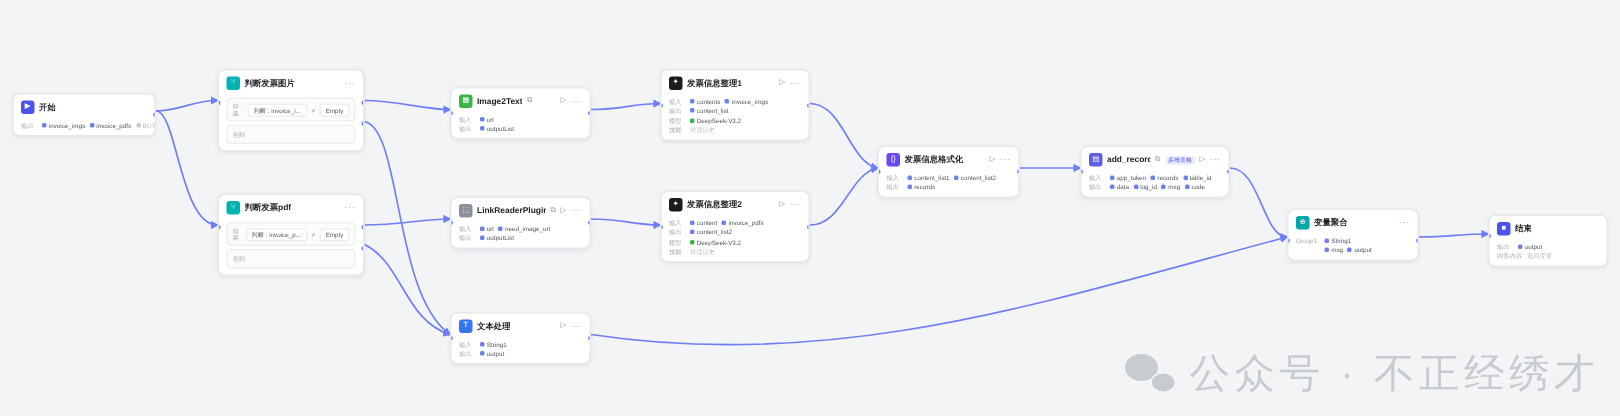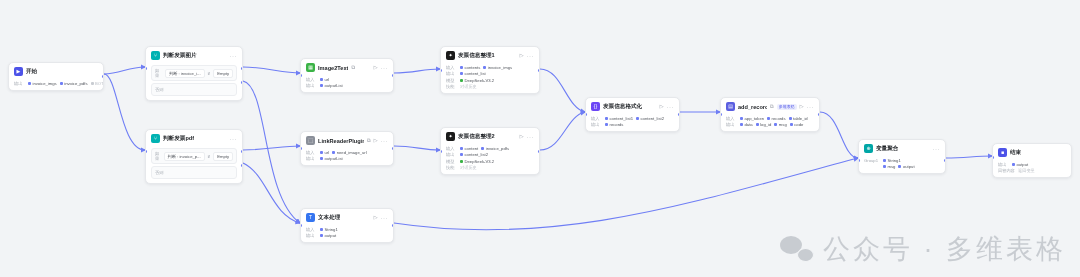--- a/index.html
+++ b/index.html
@@ -558,16 +558,16 @@
       </div>
     </div>
     <span class="port left" style="top:13px"></span>
   </div>
 
   <div id="watermark">
     <span class="wm-icon">
       <span class="wm-b1"></span>
         <span class="wm-b2"></span>
     </span>
-    <span id="wm-text">公众号 · 多维表格</span>
+    <span id="wm-text">公众号 · 不正经绣才</span>
   </div>
 
 </div>
 
 </body></html>

